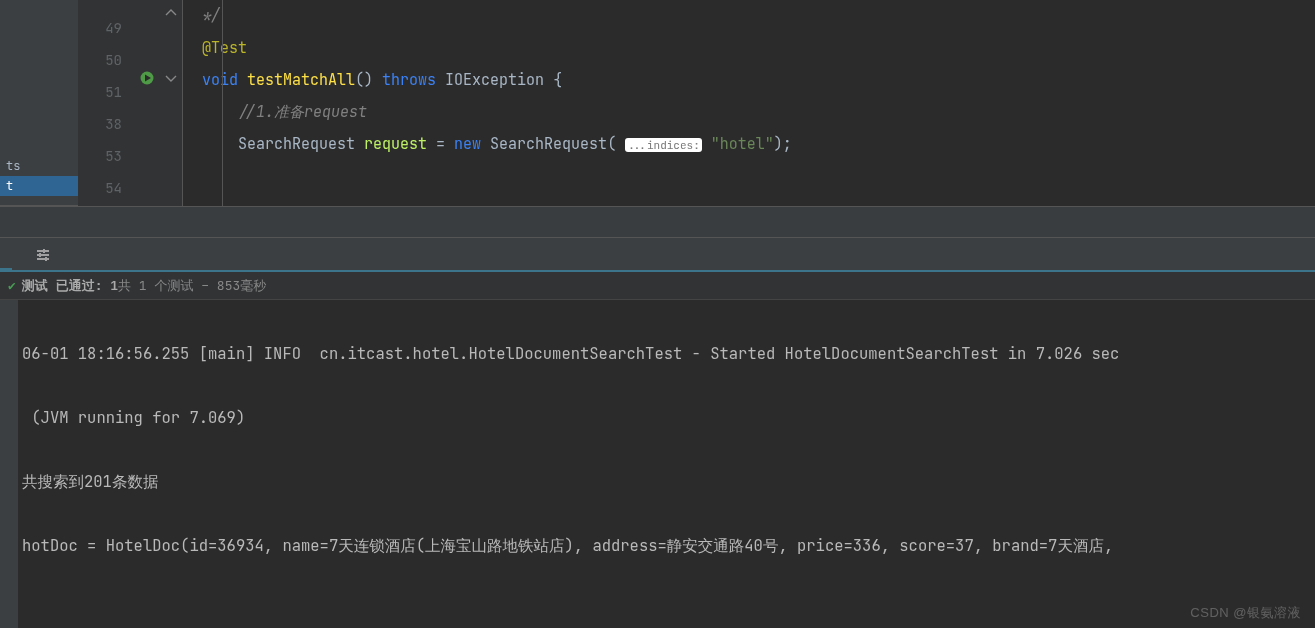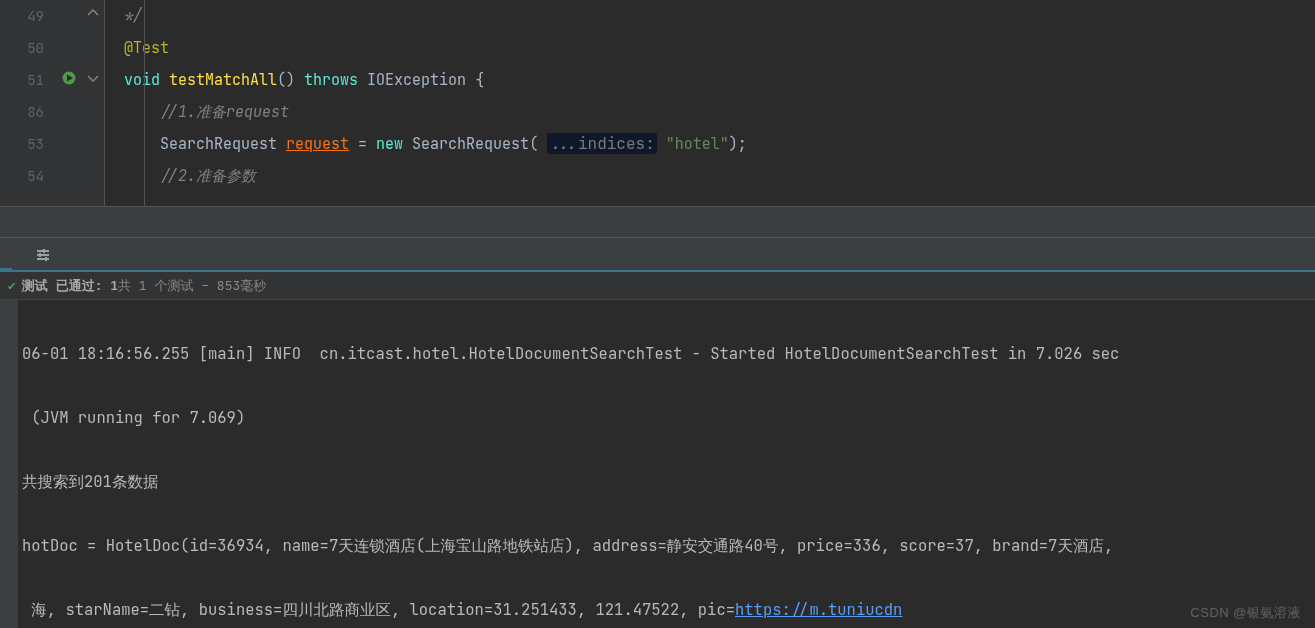--- a/index.html
+++ b/index.html
@@ -12,42 +12,42 @@
     color:#a9b7c6;
   }
   .ide { display:flex; flex-direction:column; width:100%; height:100%; }
 
   
   .editor-area { display:flex; height:206px; background:#2b2b2b; }
   .project-stub { width:78px; background:#3c3f41; display:flex; flex-direction:column; justify-content:flex-end; font-size:12px; }
   .project-stub .p-item { padding:2px 6px; color:#a9b7c6; }
   .project-stub .p-item.sel { background:#2f6593; color:#fff; }
   .project-stub .p-tree-foot { height:10px; border-bottom:1px solid #555; }
-  .gutter { width:56px; background:#313335; text-align:right; color:#606366; padding-top:0; }
+  .gutter { width:56px; background:#313335; text-align:right; color:#606366; padding-top:12px; }
   .gutter .ln { height:32px; line-height:32px; padding-right:12px; font-size:14px; }
   .icon-col { width:48px; background:#313335; position:relative; }
   .icon-col .ic { position:absolute; width:16px; height:16px; }
   .ic.run { left:5px; top:70px; }
   .ic.fold1 { left:29px; top:5px; }
   .ic.fold2 { left:29px; top:70px; }
   .code { flex:1; padding-left:20px; position:relative; }
   .code .line { height:32px; line-height:32px; white-space:pre; }
   .vbar { position:absolute; width:1px; background:#555; top:0; bottom:0; }
   .vbar.v1 { left:0; }
   .vbar.v2 { left:40px; }
 
   
   .c-comm  { color:#808080; font-style:italic; }
   .c-ann   { color:#bbb529; }
-  .c-kw    { color:#5eead4; }
+  .c-kw    { color:#3b82f6; }
   .c-mname { color:#fde047; }
   .c-type  { color:#a9b7c6; }
-  .c-var   { color:#f97316;text-decoration:underline; }
+  .c-var   { color:#bef264; }
   .c-op    { color:#a9b7c6; }
-  .c-hint  { color:#787878; background:#0f172a; padding:0 2px; font-size:16px; border-radius:3px;}
+  .c-hint  { color:#787878; background:#ffffff; padding:0 2px; font-size:11px; border-radius:3px;}
   .c-str   { color:#6a8759; }
   .c-brace { color:#a9b7c6; }
 
   
   .splitter { height:32px; background:#3a3d40; border-top:1px solid #555; border-bottom:1px solid #555; }
   .run-tab  { height:34px; background:#3c3f41; border-bottom:2px solid #3c758b; position:relative; }
   .run-tab .rt-sel { position:absolute; left:0; top:0; width:12px; height:32px; border-bottom:2px solid #3c758b; }
   .run-tab .settings-icn { position:absolute; left:36px; top:10px; width:14px; height:14px; }
   .run-tab svg { display:block; }
 
@@ -64,25 +64,31 @@
   .console .l { white-space:pre; }
 
   .watermark { position:absolute; right:14px; bottom:6px; font-size:13px; color:rgba(255,255,255,0.25); font-family:sans-serif; letter-spacing:0.5px;margin-top:36px; }
 </style>
 </head>
 <body>
 
 <div class="ide">
 
   <div class="editor-area">
+    <div class="project-stub">
+      <div style="flex:1"></div>
+      <div class="p-item">ts</div>
+      <div class="p-item sel">t</div>
+      <div class="p-tree-foot"></div>
+    </div>
     <div class="gutter">
       <div class="ln">49</div>
       <div class="ln">50</div>
       <div class="ln">51</div>
-      <div class="ln">86</div>
+      <div class="ln">38</div>
       <div class="ln">53</div>
       <div class="ln">54</div>
     </div>
     <div class="icon-col">
       <span class="ic fold1">
         <svg viewBox="0 0 16 16" width="16" height="16">
             <path d="M3 10 L8 5 L13 10" stroke="#888" stroke-width="1.4" fill="none"></path>
           </svg>
       </span>
       <span class="ic run">
@@ -98,21 +104,20 @@
       </span>
     </div>
     <div class="code">
       <div class="vbar v1"></div>
         <div class="vbar v2"></div>
       <div class="line"><span class="c-comm">*/</span></div>
       <div class="line"><span class="c-ann">@Test</span></div>
       <div class="line"><span class="c-kw">void</span> <span class="c-mname">testMatchAll</span><span class="c-brace">()</span> <span class="c-kw">throws</span> <span class="c-type">IOException</span> <span class="c-brace">{</span></div>
       <div class="line">    <span class="c-comm">//1.准备request</span></div>
       <div class="line">    <span class="c-type">SearchRequest</span> <span class="c-var">request</span><span class="c-op"> = </span><span class="c-kw">new</span> <span class="c-type">SearchRequest</span><span class="c-brace">(</span> <span class="c-hint">...indices:</span> <span class="c-str">"hotel"</span><span class="c-brace">);</span></div>
-      <div class="line">    <span class="c-comm">//2.准备参数</span></div>
     </div>
   </div>
 
   <div class="splitter"></div>
 
   <div class="run-tab">
     <div class="rt-sel"></div>
     <span class="settings-icn">
       <svg viewBox="0 0 14 14" width="14" height="14">
           <rect x="1" y="2" width="12" height="2" fill="#a0a0a0"></rect>
@@ -131,21 +136,20 @@
     <span>共 1 个测试 – 853毫秒</span>
   </div>
 
   <div class="console-wrap">
     <div class="console-side"></div>
     <div class="console">
 <div class="l">06-01 18:16:56.255 [main] INFO  cn.itcast.hotel.HotelDocumentSearchTest - Started HotelDocumentSearchTest in 7.026 sec</div>
 <div class="l"> (JVM running for 7.069)</div>
 <div class="l">共搜索到201条数据</div>
 <div class="l">hotDoc = HotelDoc(id=36934, name=7天连锁酒店(上海宝山路地铁站店), address=静安交通路40号, price=336, score=37, brand=7天酒店, </div>
-<div class="l"><span> 海, starName=二钻, business=四川北路商业区, location=31.251433, 121.47522, pic=</span><a>https://m.tuniucdn</a></div>
 
 
 
 
 
     </div>
     <div class="watermark">CSDN @银氨溶液</div>
   </div>
 
 </div>

